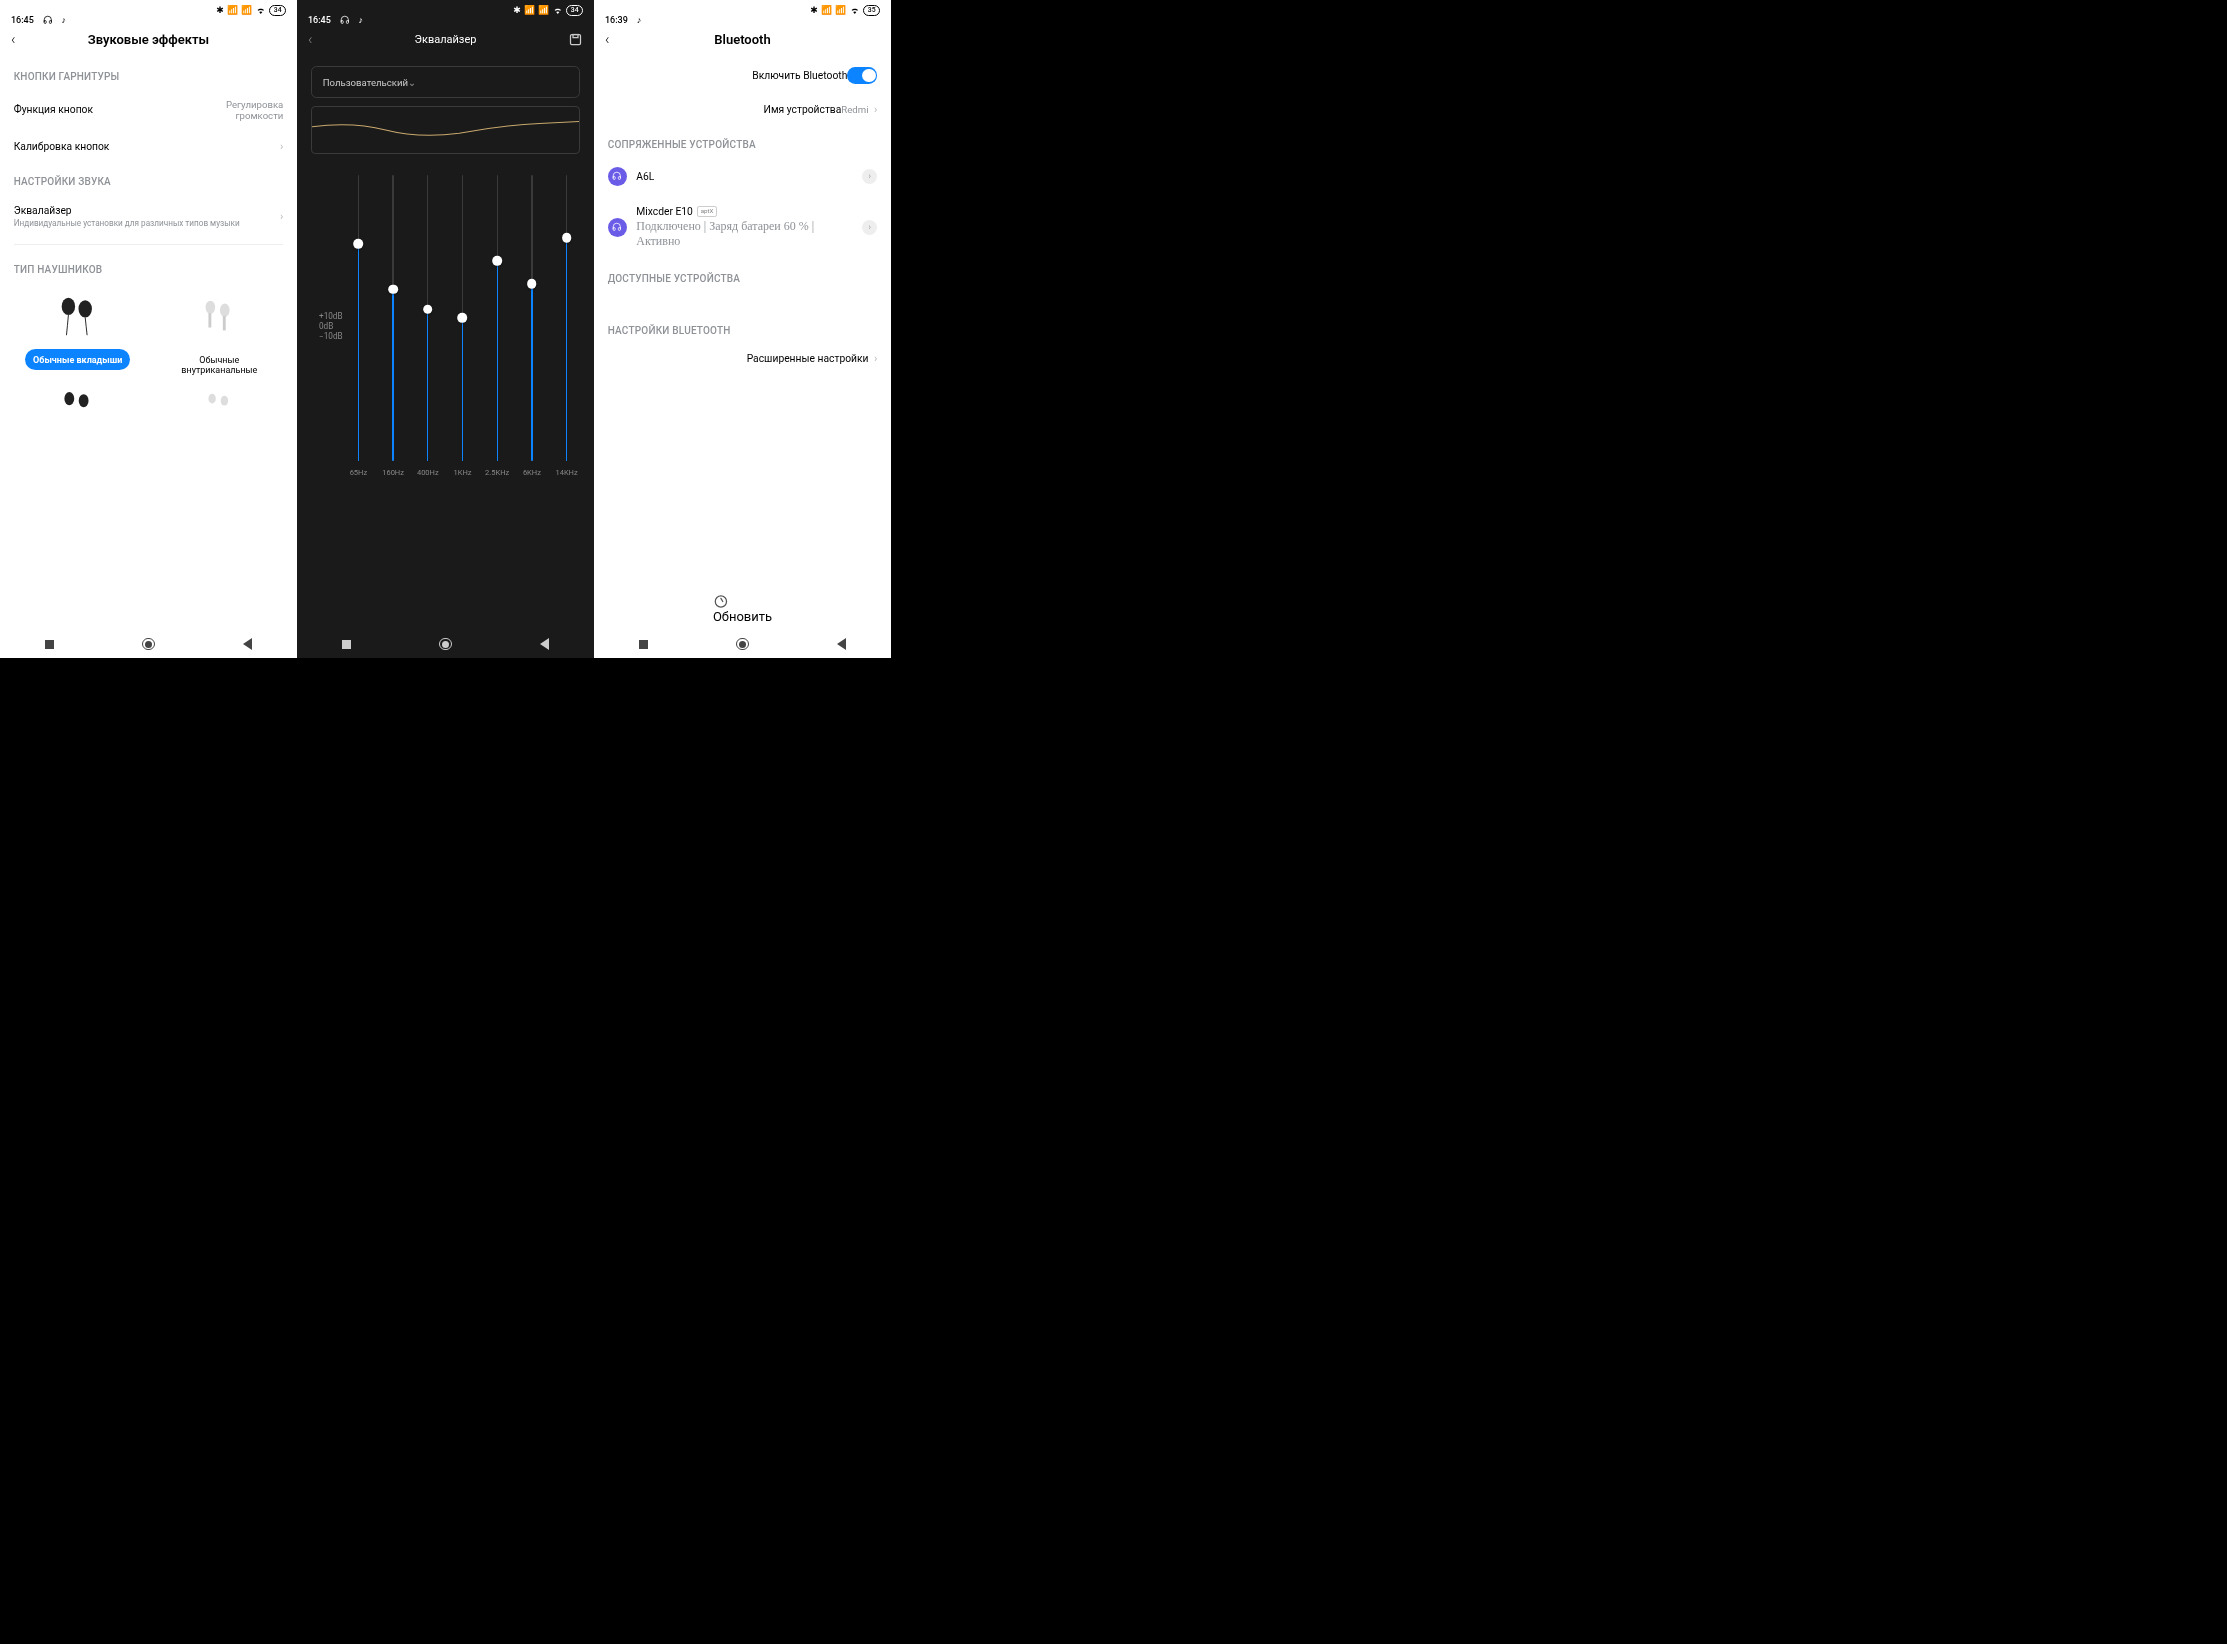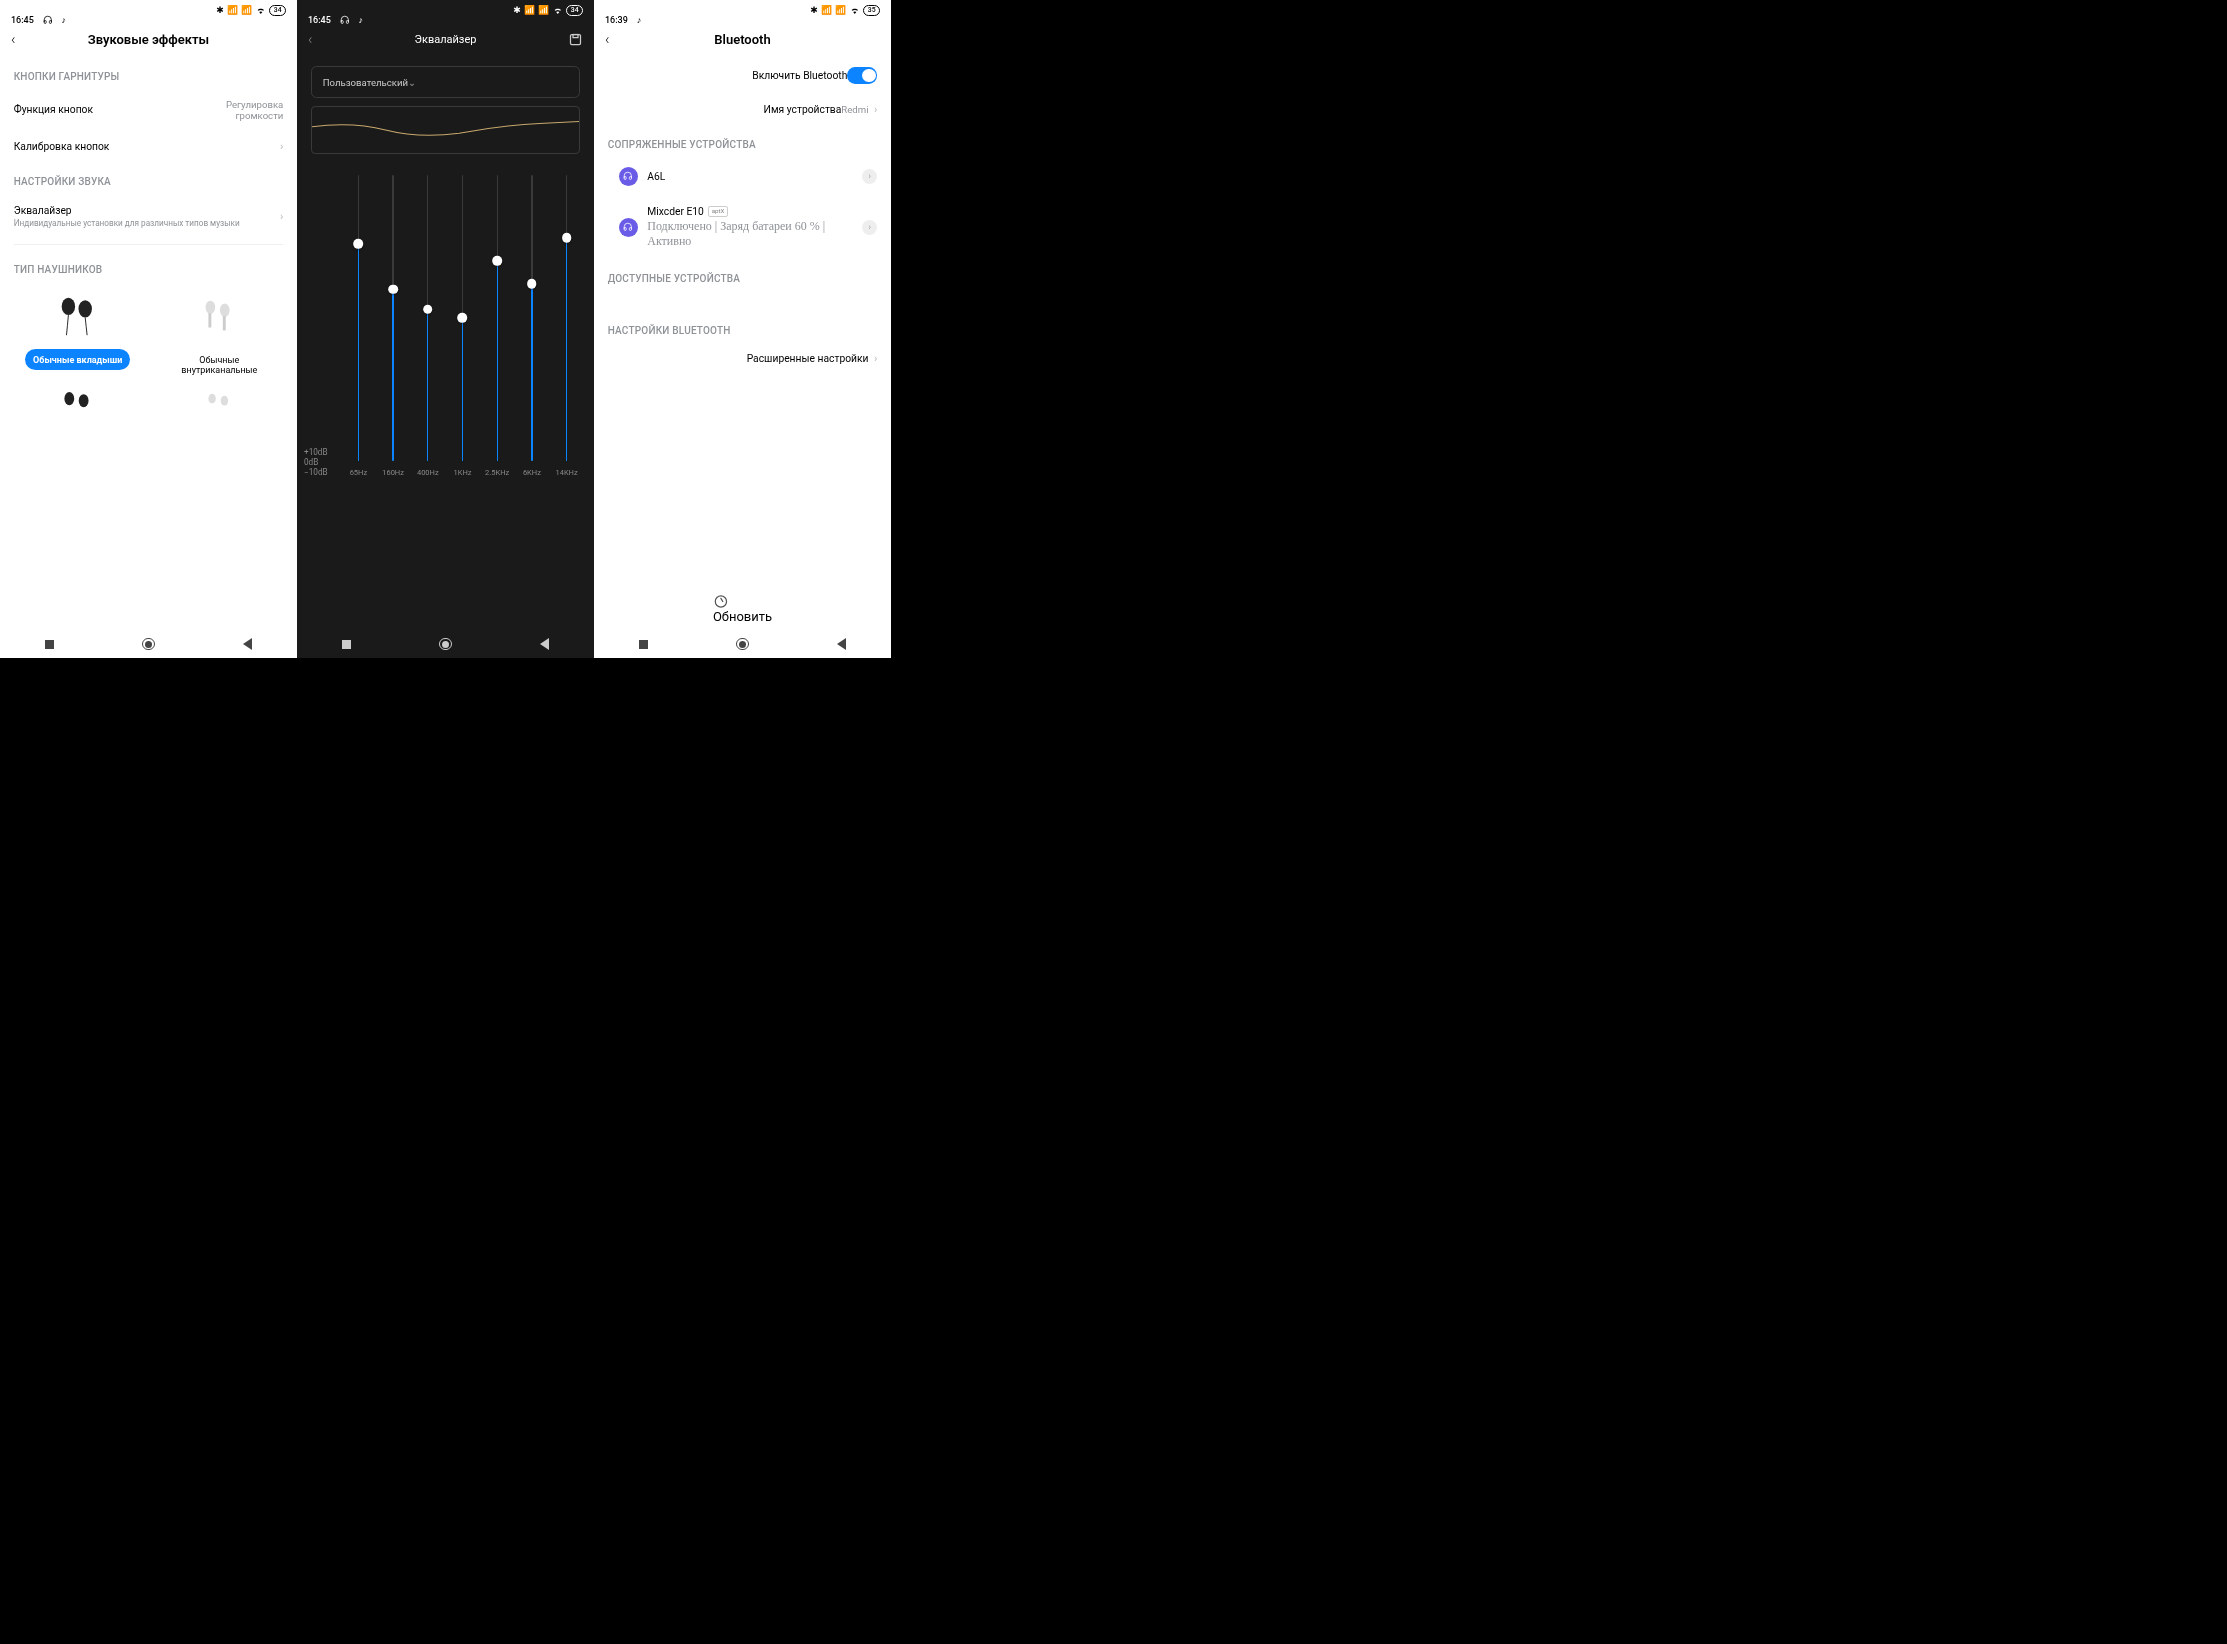--- a/index.html
+++ b/index.html
@@ -40,30 +40,30 @@
 .hp-grid { display: flex; gap: 13.7px; padding: 6.9px 13.7px; }
 .hp-item { flex: 1; text-align: center; }
 .hp-img { height: 55px; display: flex; align-items: center; justify-content: center; margin-bottom: 5.5px; }
 .hp-label { font-size: 9px; padding: 5.5px 8.2px; border-radius: 12.3px; display: inline-block; }
 .hp-label.active { background: #0d84ff; color: #fff; font-weight: bold; }
 
 
 .eq-preset { margin: 8.2px 13.7px; padding: 9.6px 11px; border: 0.7px solid #3a3a3a; border-radius: 5.5px; display: flex; justify-content: flex-start; align-items: center; color: #ccc; font-size: 9.6px; }
 .eq-wave { margin: 8.2px 13.7px 20.6px; height: 48px; border: 0.7px solid #3a3a3a; border-radius: 4.1px; position: relative; }
 .eq-sliders { position: relative; height: 329px; padding: 0 13.7px; }
-.eq-labels-y { position: absolute; left: 7px; top: 0; bottom: 27.4px; display: flex; flex-direction: column; justify-content: flex-end; color: #888; font-size: 8.2px; }
+.eq-labels-y { position: absolute; left: 22px; top: 0; bottom: 27.4px; display: flex; flex-direction: column; justify-content: center; color: #888; font-size: 8.2px; }
 .eq-bands { display: flex; justify-content: space-between; margin-left: 34px; height: 302px; position: relative; }
 .eq-band { display: flex; flex-direction: column; align-items: center; width: 27.4px; }
 .eq-track { flex: 1; width: 1.4px; background: #3a3a3a; position: relative; border-radius: 1.4px; }
 .eq-fill { position: absolute; bottom: 0; width: 100%; background: #0d84ff; border-radius: 1.4px; }
 .eq-thumb { position: absolute; width: 9.6px; height: 9.6px; border-radius: 50%; background: #fff; left: 50%; transform: translate(-50%, 50%); box-shadow: 0 0.7px 2.1px rgba(0,0,0,0.5); }
 .eq-freq { color: #888; font-size: 7.5px; margin-top: 6.9px; }
 
 
-.bt-device { display: flex; align-items: center; padding: 9.6px 13.7px; gap: 9.6px; margin-left: 11px; }
+.bt-device { display: flex; align-items: center; padding: 9.6px 13.7px; gap: 9.6px; }
 .bt-icon { width: 19px; height: 19px; border-radius: 50%; background: #6b5ce7; display: flex; align-items: center; justify-content: center; color: #fff; flex-shrink: 0; }
 .bt-info { flex: 1; }
 .bt-name { font-size: 10.3px; display: flex; align-items: center; gap: 4.1px; }
 .bt-badge { font-size: 6.2px; border: 0.7px solid #ccc; border-radius: 2.1px; padding: 0.7px 2.7px; color: #888; }
 .bt-status { font-size: 12px; color: #8e9297; margin-top: 1.4px; font-family: Liberation Serif, serif; }
 .refresh-btn { position: absolute; bottom: 34px; left: 50%; transform: translateX(-50%); text-align: center; }
 .refresh-label { font-size: 13px; }
 
 
 .nav-bar { position: absolute; bottom: 0; left: 0; right: 0; height: 27.4px; display: flex; justify-content: space-around; align-items: center; }

